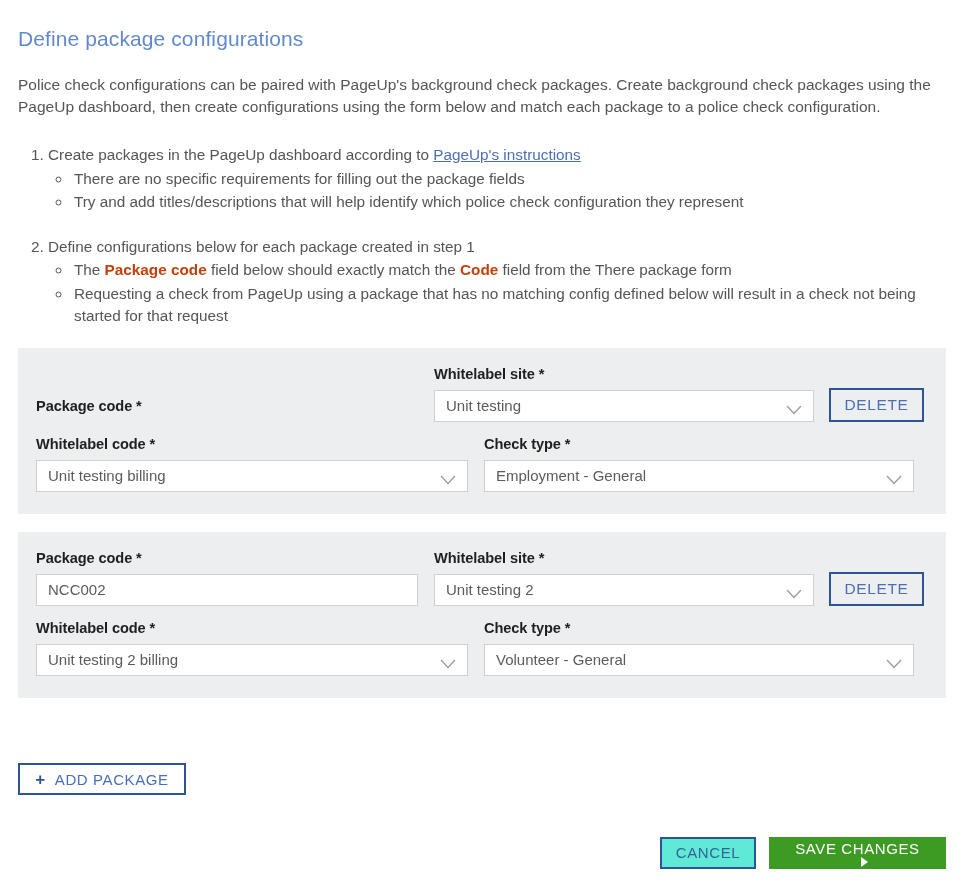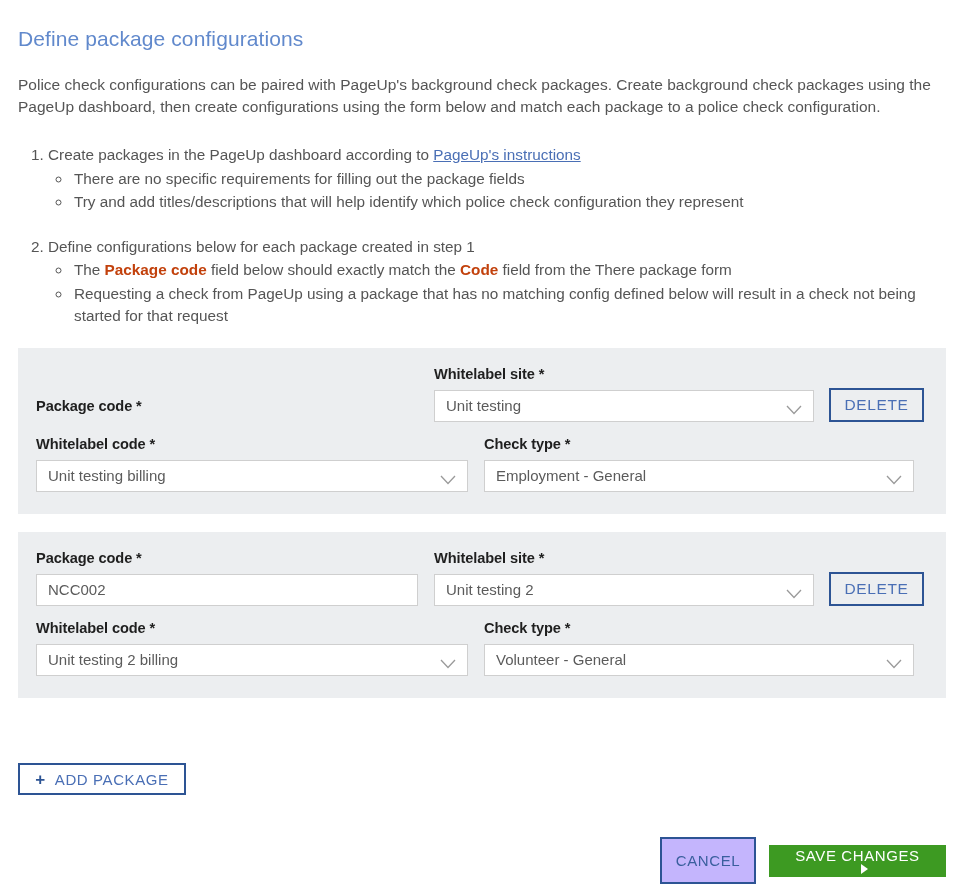--- a/index.html
+++ b/index.html
@@ -208,23 +208,23 @@
   
   .footer {
     position: absolute;
     right: 18px;
     top: 837px;
     display: flex;
     align-items: center;
   }
   .cancel-btn {
     width: 96px;
-    height: 47px;
+    height: 32px;
     border: 2px solid #2d5494;
-    background: #c4b5fd;
+    background: #5eead4;
     color: #3a5f9e;
     font-size: 15px;
     font-family: "Liberation Sans", sans-serif;
     letter-spacing: 0.6px;
     box-sizing: border-box;
     cursor: pointer;
     line-height: 28px;
     text-align: center;
     padding: 0;
   }

